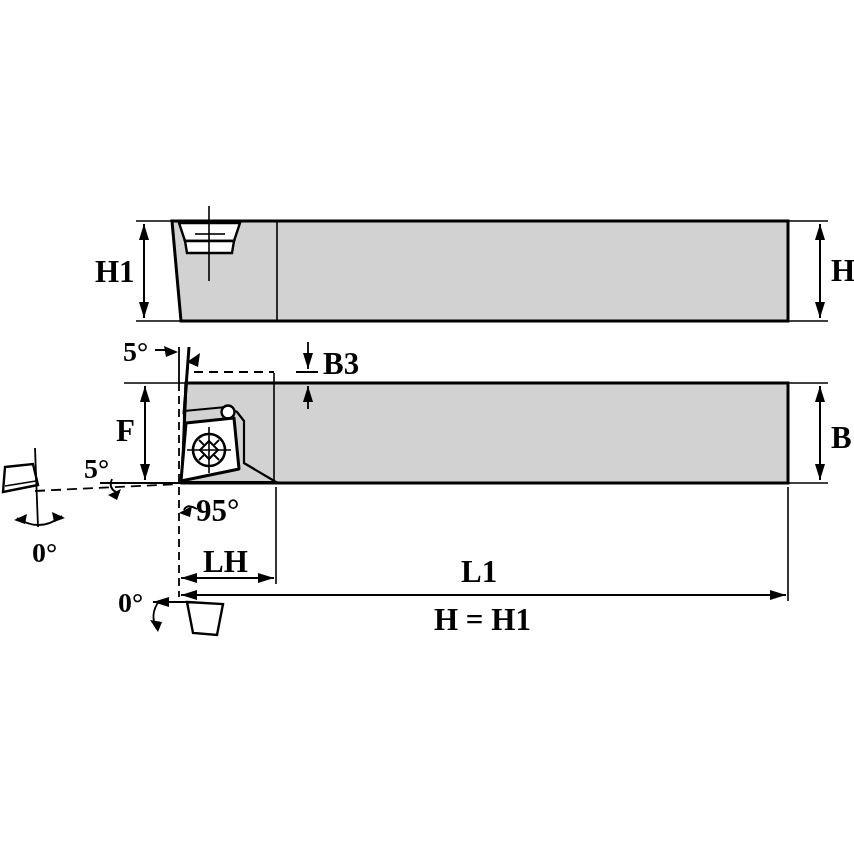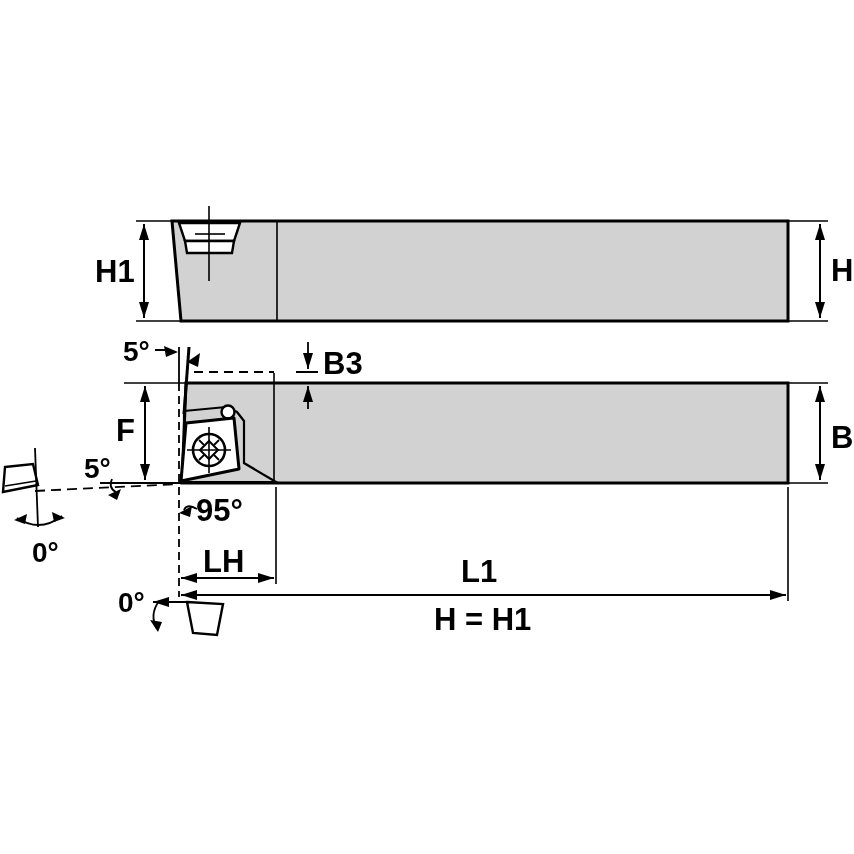--- a/index.html
+++ b/index.html
@@ -1,17 +1,17 @@
 <!DOCTYPE html>
 <html><head>
 <meta charset="utf-8">
 <style>
   html,body{margin:0;padding:0;background:#ffffff;}
   .stage{position:relative;width:854px;height:854px;background:#ffffff;overflow:hidden;
-         font-family:Liberation Sans, sans-serif;}
+         font-family:Liberation Serif, serif;}
   svg{display:block;}
   .body-fill{fill:#d2d2d2;stroke:#000;stroke-width:3;}
   .white-fill{fill:#fff;stroke:#000;}
   .w3{stroke:#000;stroke-width:3;fill:none;}
   .w26{stroke:#000;stroke-width:2.6;fill:none;}
   .w24{stroke-width:2.4;}
   .w22{stroke:#000;stroke-width:2.2;fill:none;}
   .w2{stroke:#000;stroke-width:2;fill:none;}
   .w18{stroke:#000;stroke-width:1.8;fill:none;}
   .thin{stroke:#000;stroke-width:1.6;fill:none;}

